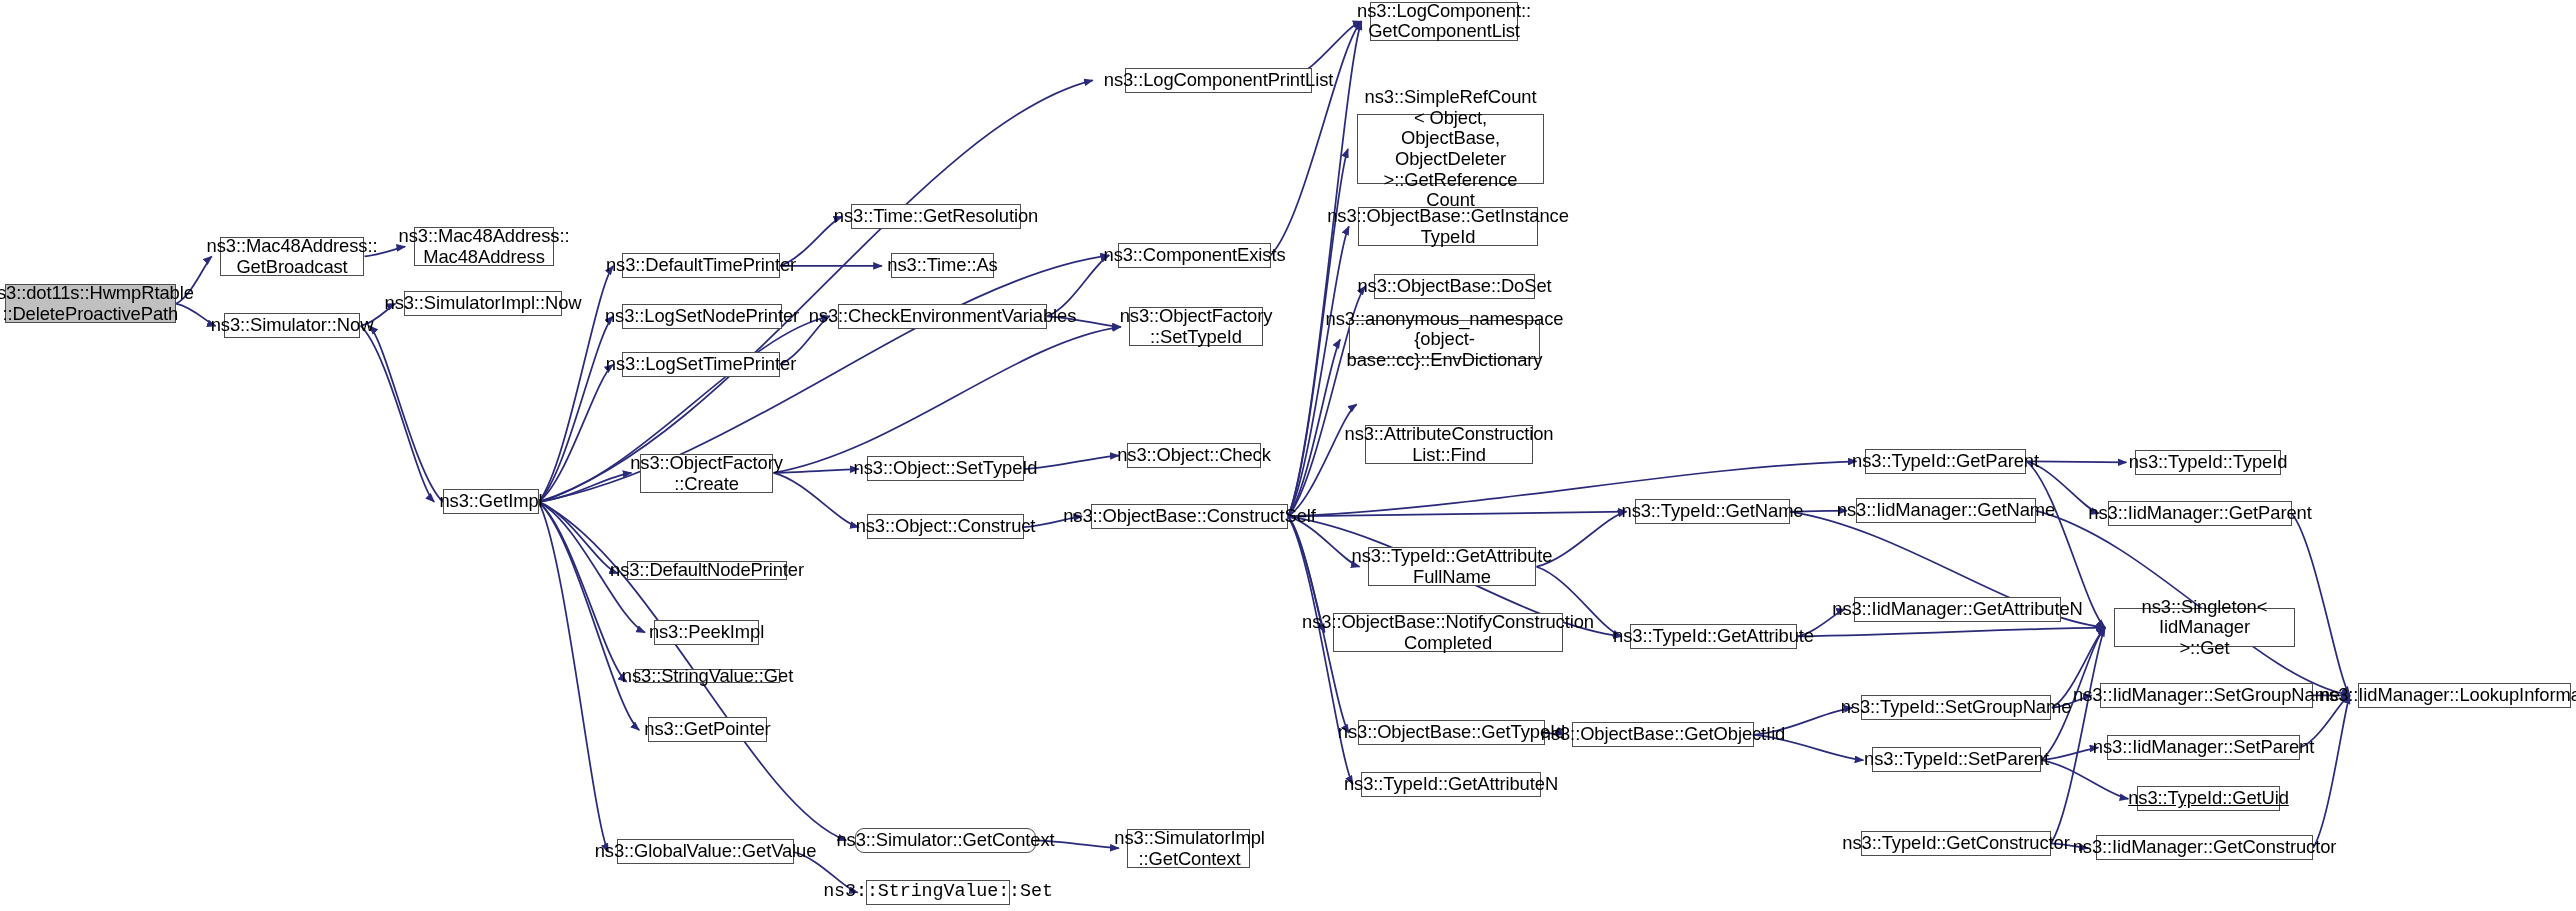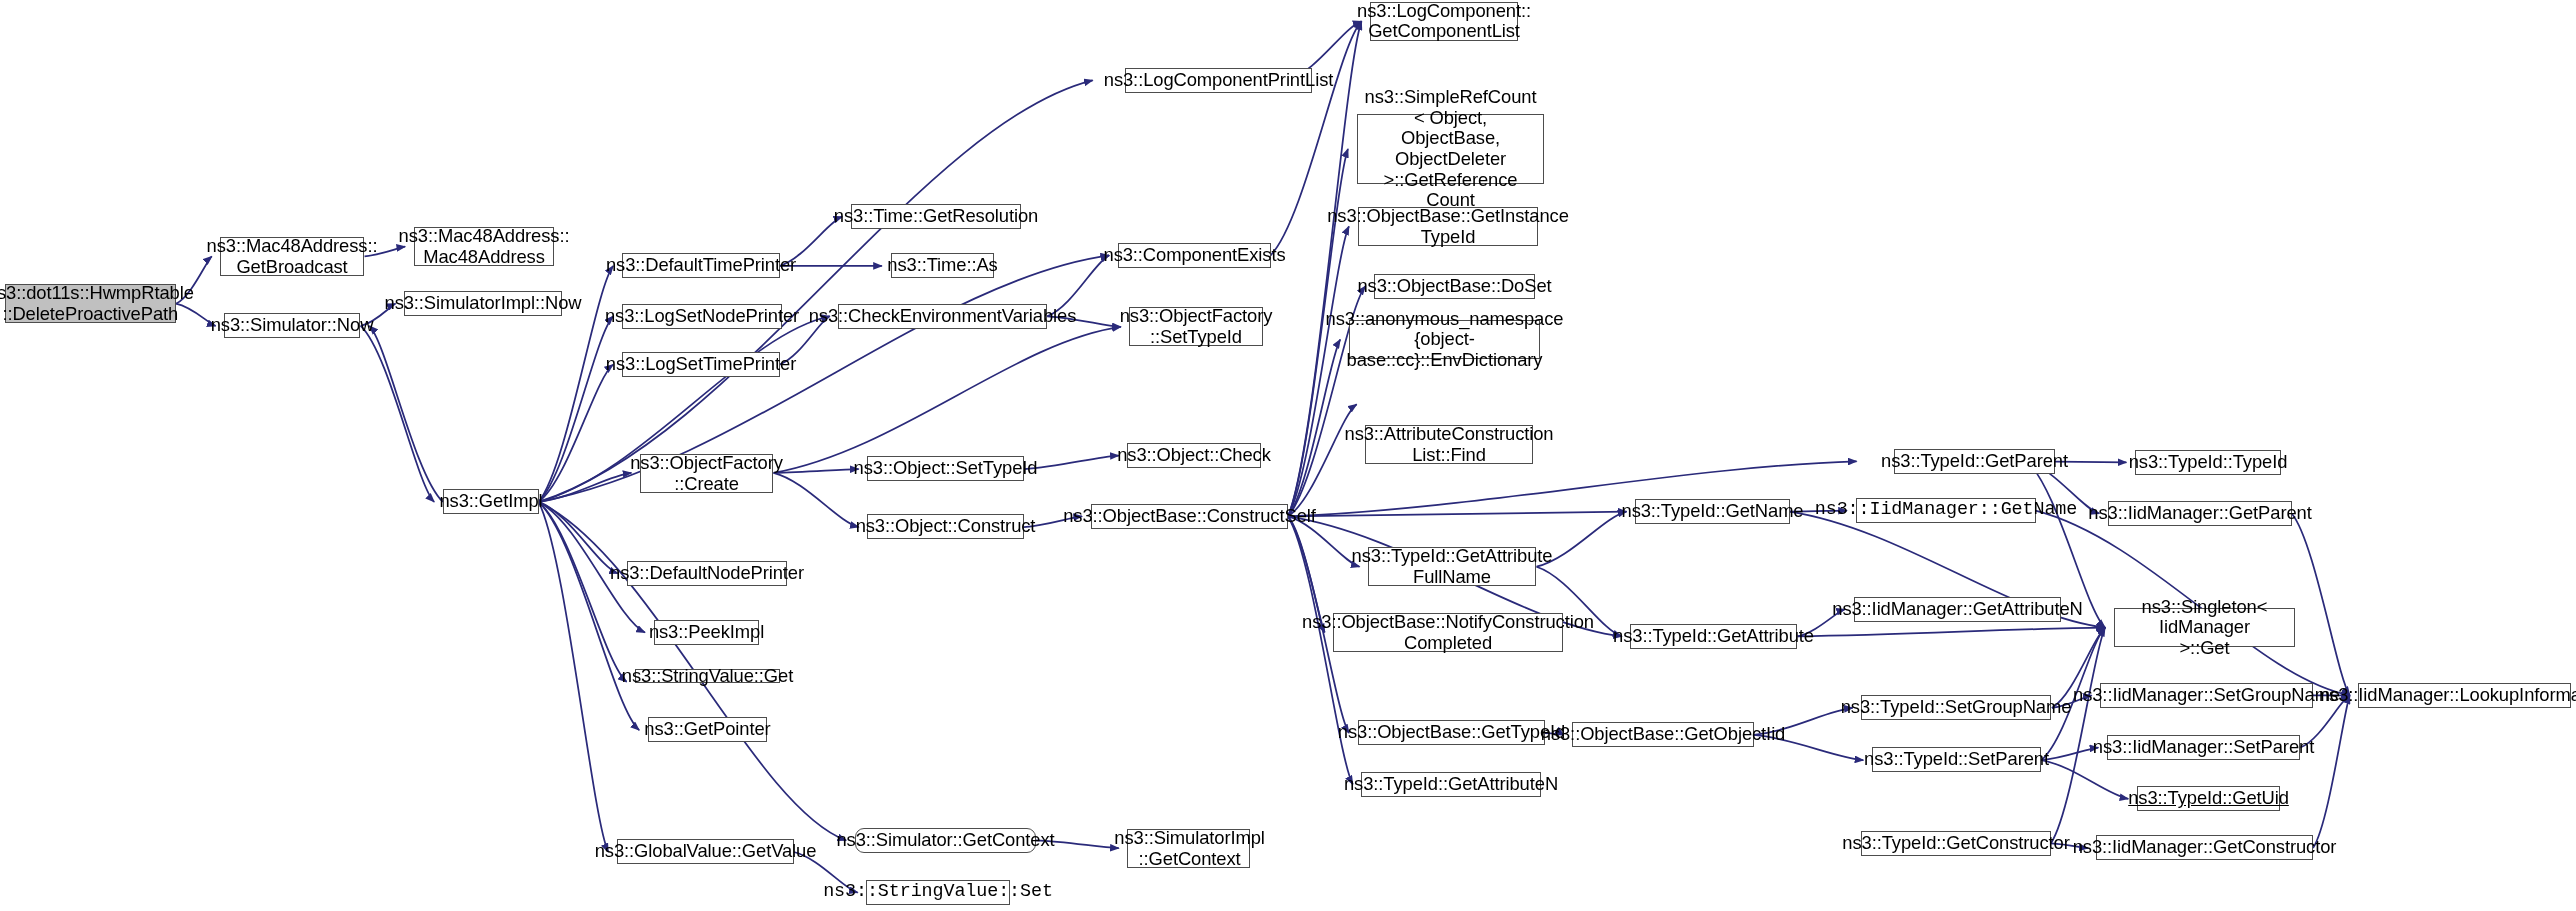--- a/index.html
+++ b/index.html
@@ -139,21 +139,21 @@
       <div class="node" style="left: 622px; top: 304px; width: 160px; height: 25px;">ns3::LogSetNodePrinter</div>
       <div class="node" style="left: 622px; top: 352px; width: 158px; height: 25px;">ns3::LogSetTimePrinter</div>
       <div class="node" style="left: 851px; top: 204px; width: 170px; height: 25px;">ns3::Time::GetResolution</div>
       <div class="node" style="left: 891px; top: 253px; width: 103px; height: 25px;">ns3::Time::As</div>
       <div class="node" style="left: 838px; top: 304px; width: 209px; height: 25px;">ns3::CheckEnvironmentVariables</div>
       <div class="node" style="left: 443px; top: 489px; width: 96px; height: 25px;">ns3::GetImpl</div>
       <div class="node" style="left: 640px; top: 454px; width: 133px; height: 39px;">ns3::ObjectFactory
 ::Create</div>
       <div class="node" style="left: 867px; top: 456px; width: 157px; height: 25px;">ns3::Object::SetTypeId</div>
       <div class="node" style="left: 867px; top: 514px; width: 157px; height: 25px;">ns3::Object::Construct</div>
-      <div class="node" style="left: 627px; top: 561px; width: 160px; height: 25px;">ns3::DefaultNodePrinter</div>
+      <div class="node" style="left: 627px; top: 561px; width: 160px; height: 19px;">ns3::DefaultNodePrinter</div>
       <div class="node" style="left: 654px; top: 620px; width: 105px; height: 25px;">ns3::PeekImpl</div>
       <div class="node" style="left: 635px; top: 669px; width: 145px; height: 14px;">ns3::StringValue::Get</div>
       <div class="node" style="left: 648px; top: 717px; width: 119px; height: 25px;">ns3::GetPointer</div>
       <div class="node" style="left: 617px; top: 839px; width: 177px; height: 25px;">ns3::GlobalValue::GetValue</div>
       <div class="node" style="left: 855px; top: 828px; width: 181px; height: 25px; border-radius: 9px;">ns3::Simulator::GetContext</div>
       <div class="node" style="left: 866px; top: 880px; width: 144px; height: 25px; font-family: Liberation Mono, monospace;">ns3::StringValue::Set</div>
       <div class="node" style="left: 1127px; top: 829px; width: 123px; height: 39px; padding-left: 6px;">ns3::SimulatorImpl
 ::GetContext</div>
       <div class="node" style="left: 1101px; top: 68px; width: 187px; height: 25px; margin-left: 24px;">ns3::LogComponentPrintList</div>
       <div class="node" style="left: 1118px; top: 243px; width: 153px; height: 25px;">ns3::ComponentExists</div>
@@ -176,22 +176,22 @@
 List::Find</div>
       <div class="node" style="left: 1368px; top: 547px; width: 168px; height: 39px;">ns3::TypeId::GetAttribute
 FullName</div>
       <div class="node" style="left: 1333px; top: 613px; width: 230px; height: 39px;">ns3::ObjectBase::NotifyConstruction
 Completed</div>
       <div class="node" style="left: 1358px; top: 720px; width: 187px; height: 25px;">ns3::ObjectBase::GetTypeId</div>
       <div class="node" style="left: 1361px; top: 772px; width: 180px; height: 25px;">ns3::TypeId::GetAttributeN</div>
       <div class="node" style="left: 1635px; top: 499px; width: 155px; height: 25px;">ns3::TypeId::GetName</div>
       <div class="node" style="left: 1630px; top: 624px; width: 167px; height: 25px;">ns3::TypeId::GetAttribute</div>
       <div class="node" style="left: 1572px; top: 722px; width: 182px; height: 25px;">ns3::ObjectBase::GetObjectIid</div>
-      <div class="node" style="left: 1865px; top: 449px; width: 161px; height: 25px; margin-left: 29px;">ns3::TypeId::GetParent</div>
-      <div class="node" style="left: 1856px; top: 498px; width: 180px; height: 25px; font-family: Liberation Mono, monospace;">ns3::IidManager::GetName</div>
+      <div class="node" style="left: 1865px; top: 449px; width: 161px; height: 25px;">ns3::TypeId::GetParent</div>
+      <div class="node" style="left: 1856px; top: 498px; width: 180px; height: 25px;">ns3::IidManager::GetName</div>
       <div class="node" style="left: 1854px; top: 597px; width: 207px; height: 25px;">ns3::IidManager::GetAttributeN</div>
       <div class="node" style="left: 1861px; top: 695px; width: 190px; height: 25px;">ns3::TypeId::SetGroupName</div>
       <div class="node" style="left: 1872px; top: 747px; width: 169px; height: 25px;">ns3::TypeId::SetParent</div>
       <div class="node" style="left: 1861px; top: 831px; width: 190px; height: 25px;">ns3::TypeId::GetConstructor</div>
       <div class="node" style="left: 2135px; top: 450px; width: 146px; height: 25px;">ns3::TypeId::TypeId</div>
       <div class="node" style="left: 2108px; top: 501px; width: 184px; height: 25px;">ns3::IidManager::GetParent</div>
       <div class="node" style="left: 2114px; top: 608px; width: 181px; height: 39px;">ns3::Singleton&lt; IidManager
 &gt;::Get</div>
       <div class="node" style="left: 2100px; top: 683px; width: 213px; height: 25px;">ns3::IidManager::SetGroupName</div>
       <div class="node" style="left: 2107px; top: 735px; width: 193px; height: 25px;">ns3::IidManager::SetParent</div>

